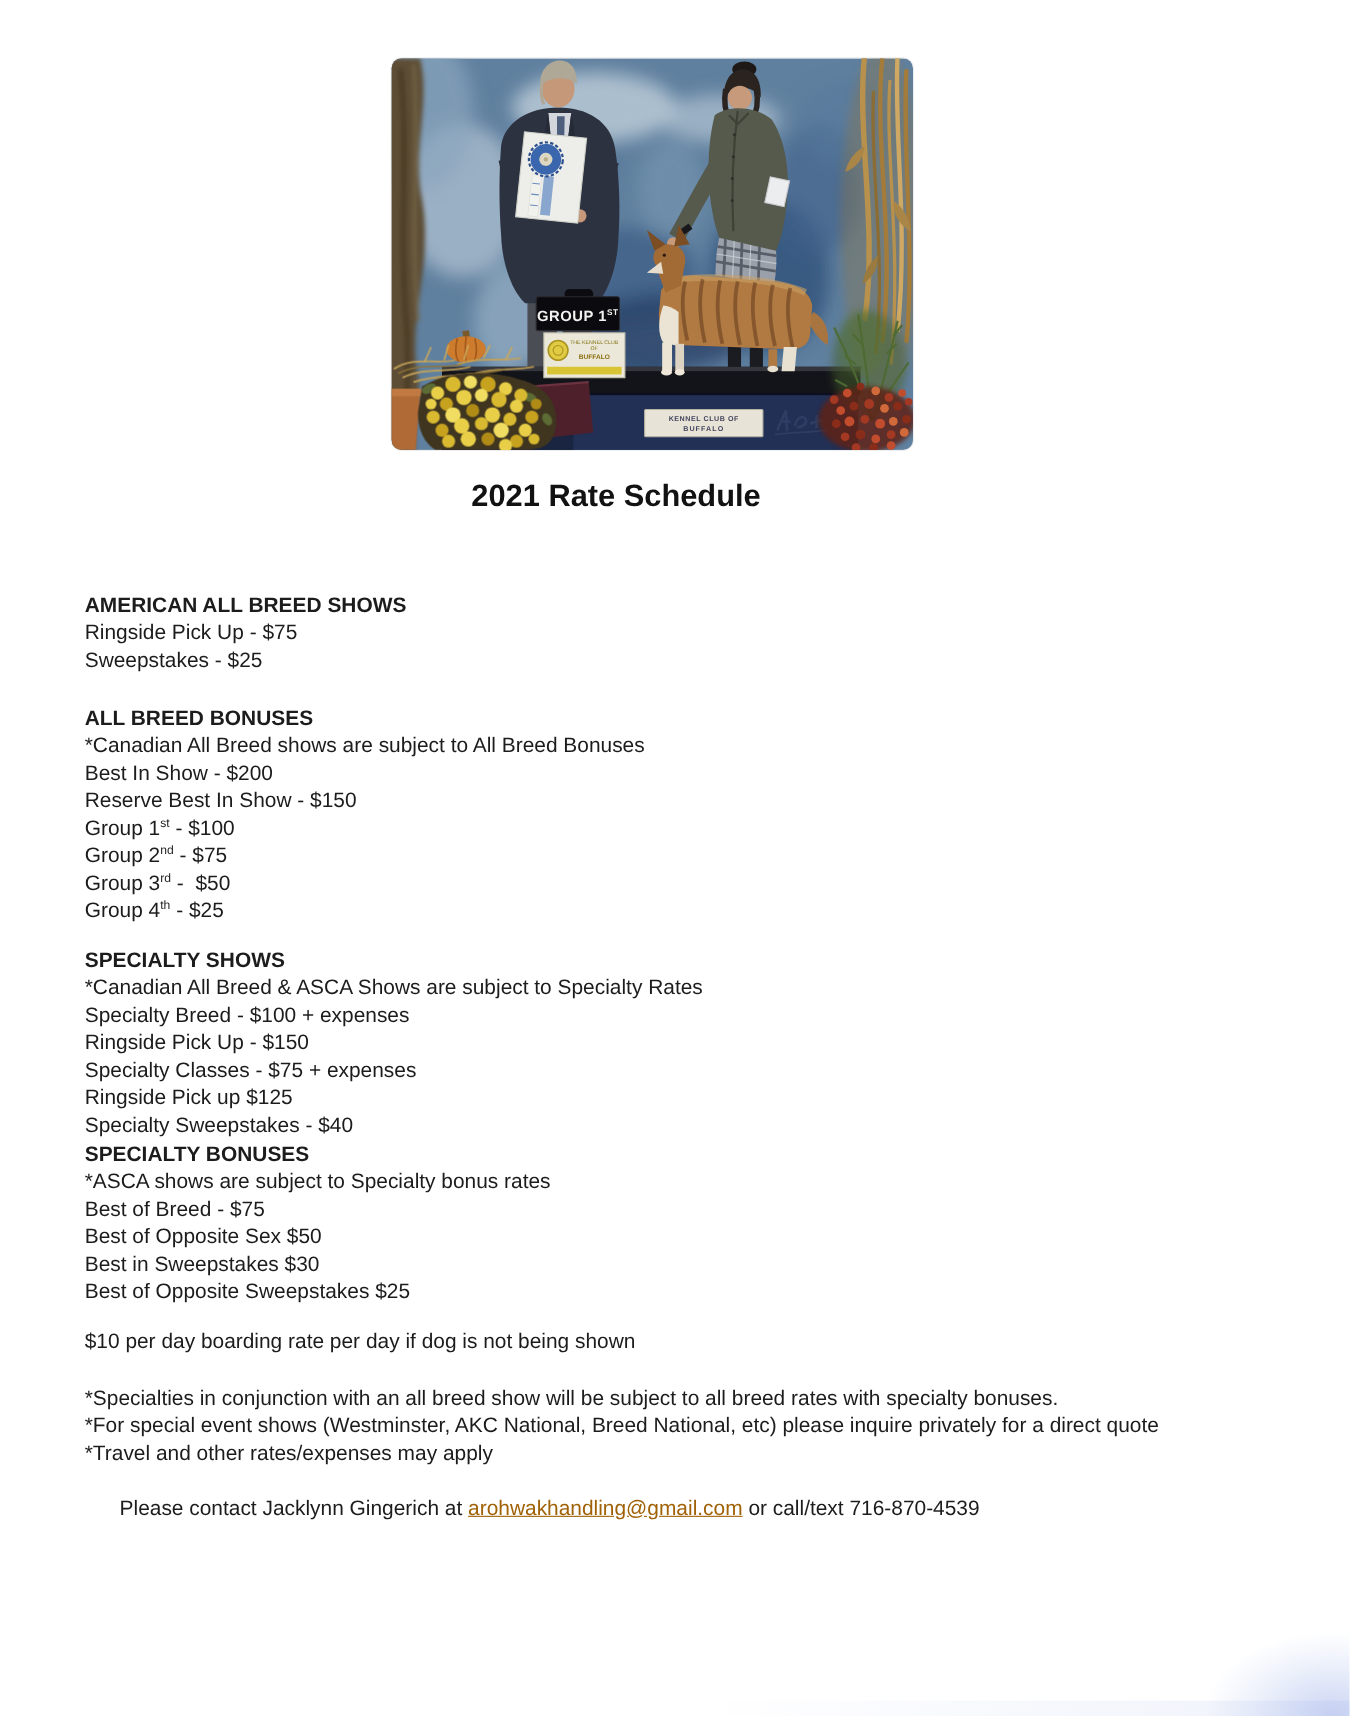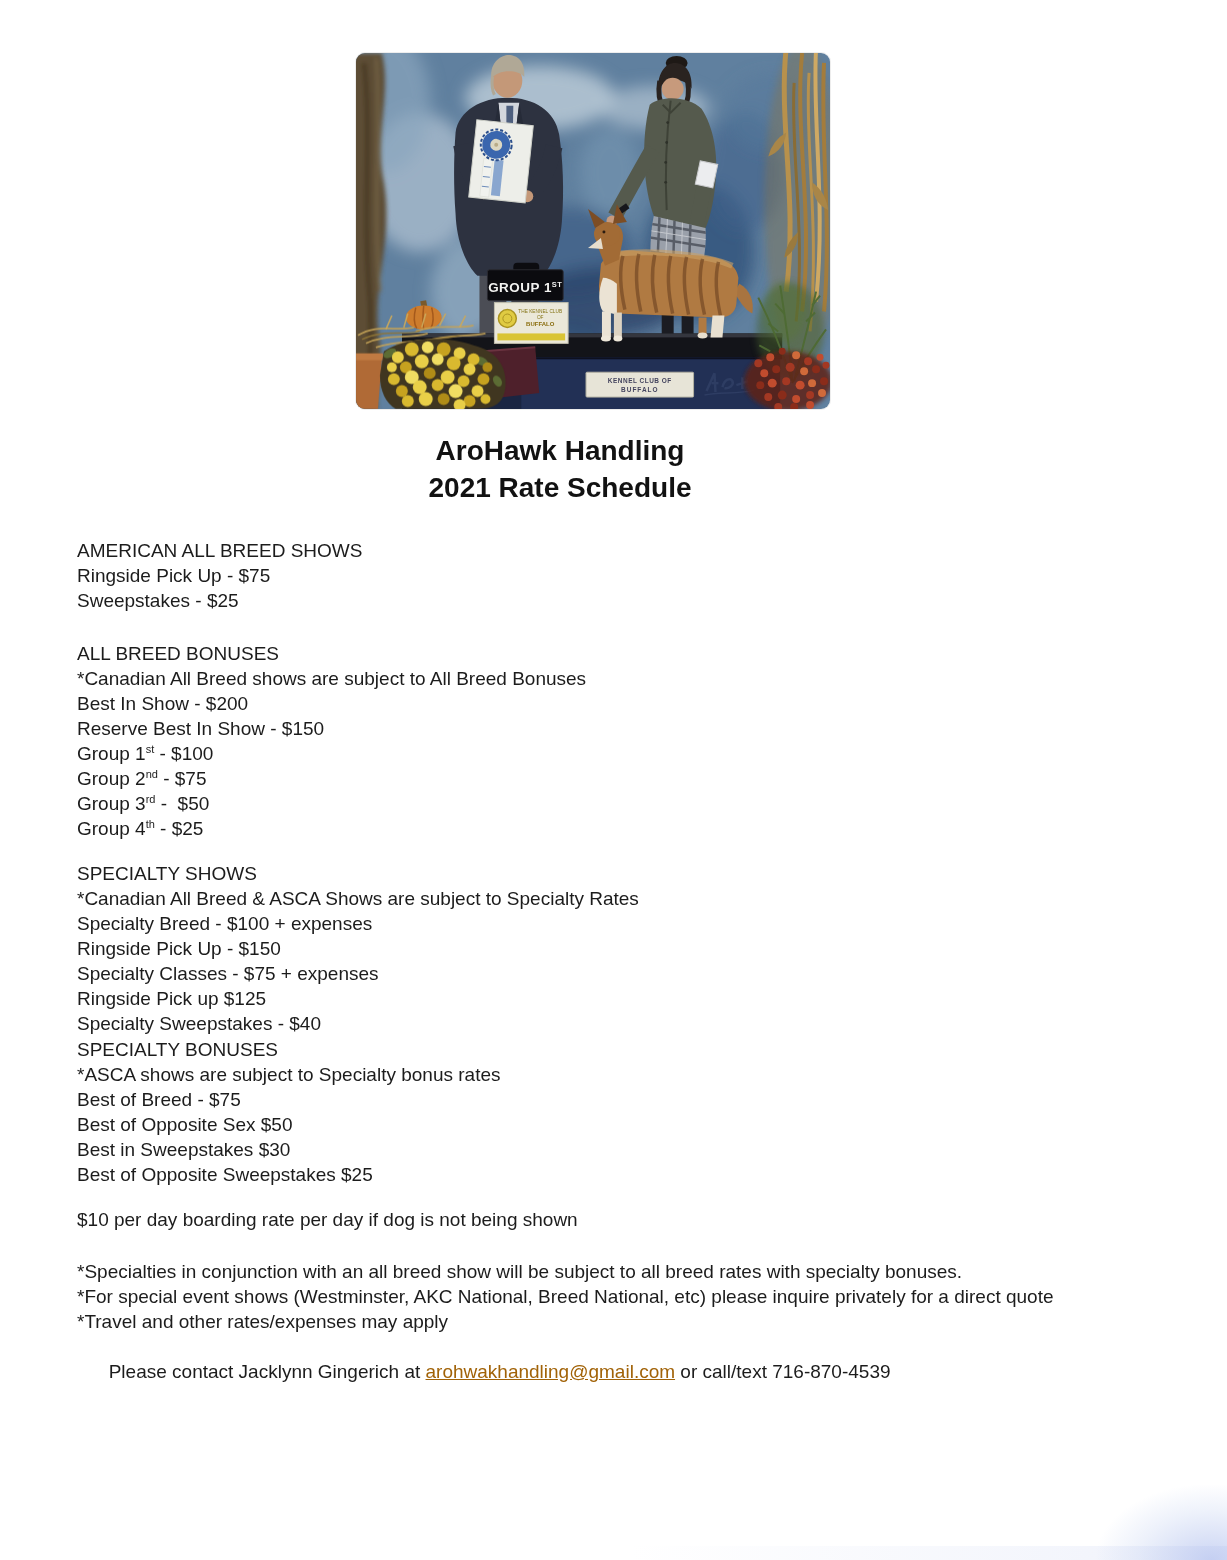--- a/index.html
+++ b/index.html
@@ -25,21 +25,21 @@
     position:absolute; top:432px; left:0; width:1120px;
     text-align:center; font-weight:bold; font-size:28px; line-height:37px;
     color:#121212;
   }
 
   
   .content {
     position:absolute; left:77px; top:538px; width:1080px;
     font-size:19px; line-height:25px; color:#1c1c1c;
   }
-  .sec-heading { font-weight:normal; }
+  .sec-heading { font-weight:bold; }
   .sec-line { white-space:pre-wrap; }
   .sec-line sup { font-size:0.58em; line-height:0; vertical-align:super; }
   .section { margin-bottom:28px; }
   #sections .section:nth-child(2) { margin-bottom:20px; }
   #sections .section:nth-child(3) { margin-bottom:1px; }
   #sections .section:nth-child(4) { margin-bottom:20px; }
   .boarding { margin-bottom:27px; white-space:pre-wrap; }
   .note-line { white-space:pre-wrap; }
   .contact { white-space:pre-wrap; }
   .email-link { text-decoration:underline; cursor:pointer; }
@@ -346,21 +346,20 @@
           <circle cx="468" cy="342" r="4" fill="#d06a3a"></circle>
             <circle cx="424" cy="356" r="4" fill="#a33823"></circle>
           <circle cx="440" cy="356" r="4" fill="#8a2c1a"></circle>
             <circle cx="456" cy="354" r="4" fill="#c14c2e"></circle>
         </g>
       </g>
     </svg>
   </div>
 
   <div class="title">
-    <div>AroHawk Handling</div>
     <div>2021 Rate Schedule</div>
   </div>
 
   <div class="content">
     <div id="sections">
         <div class="section">
           <div class="sec-heading">AMERICAN ALL BREED SHOWS</div>
           <div class="sec-line">Ringside Pick Up - $75</div>
           <div class="sec-line">Sweepstakes - $25</div>
         </div>

